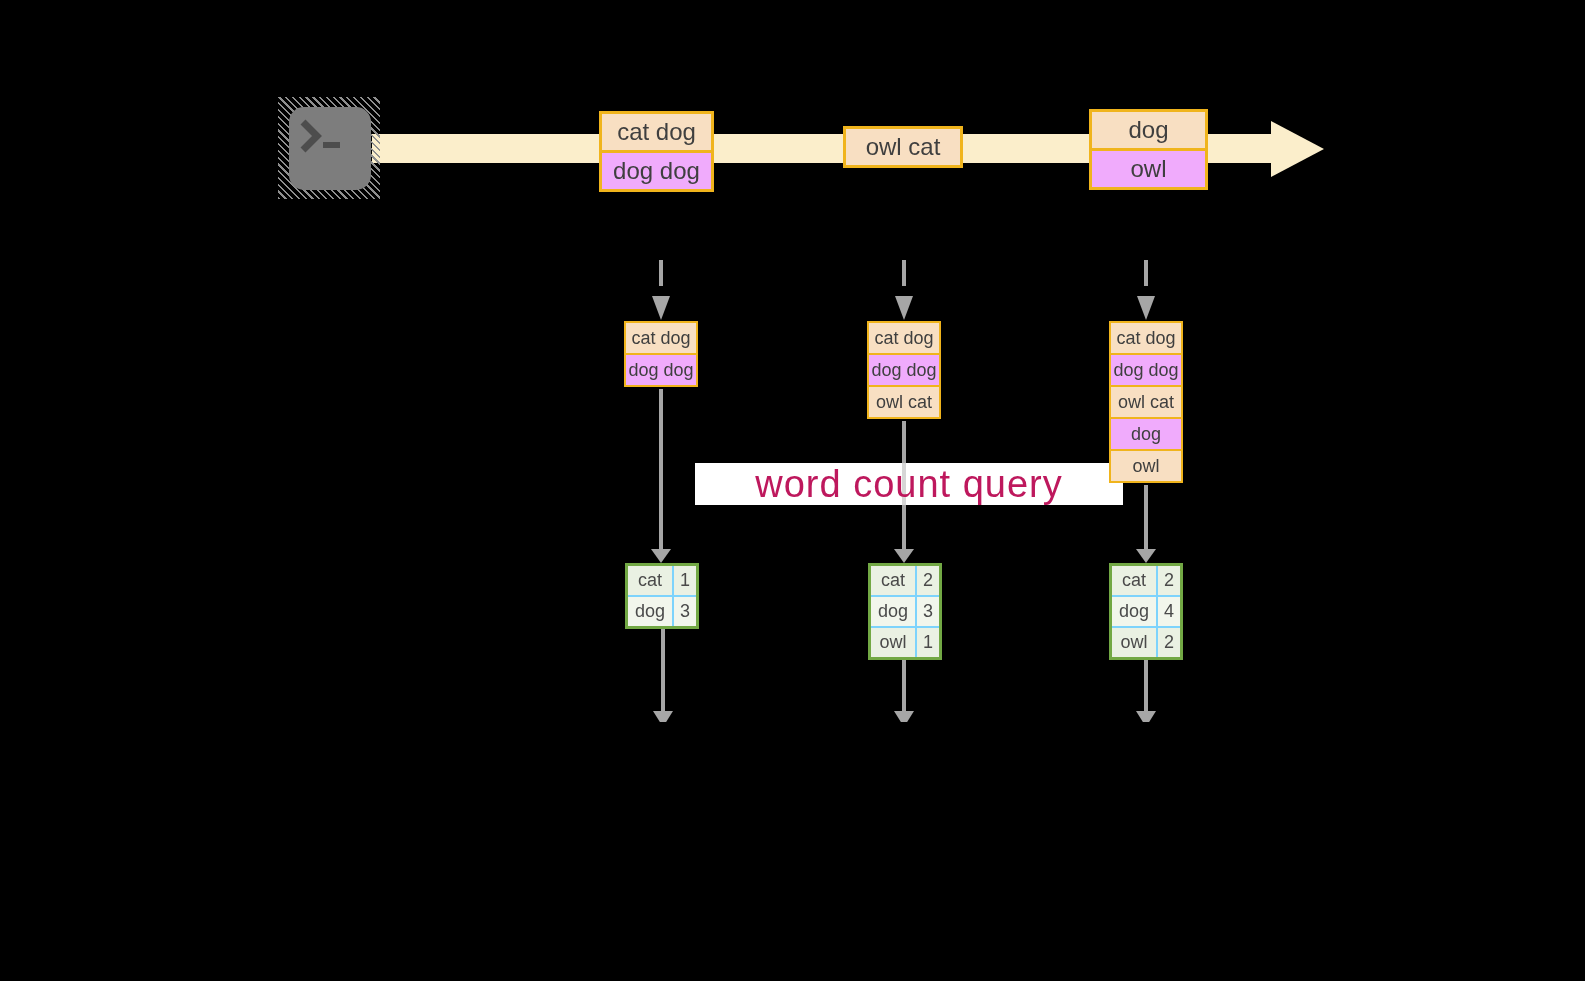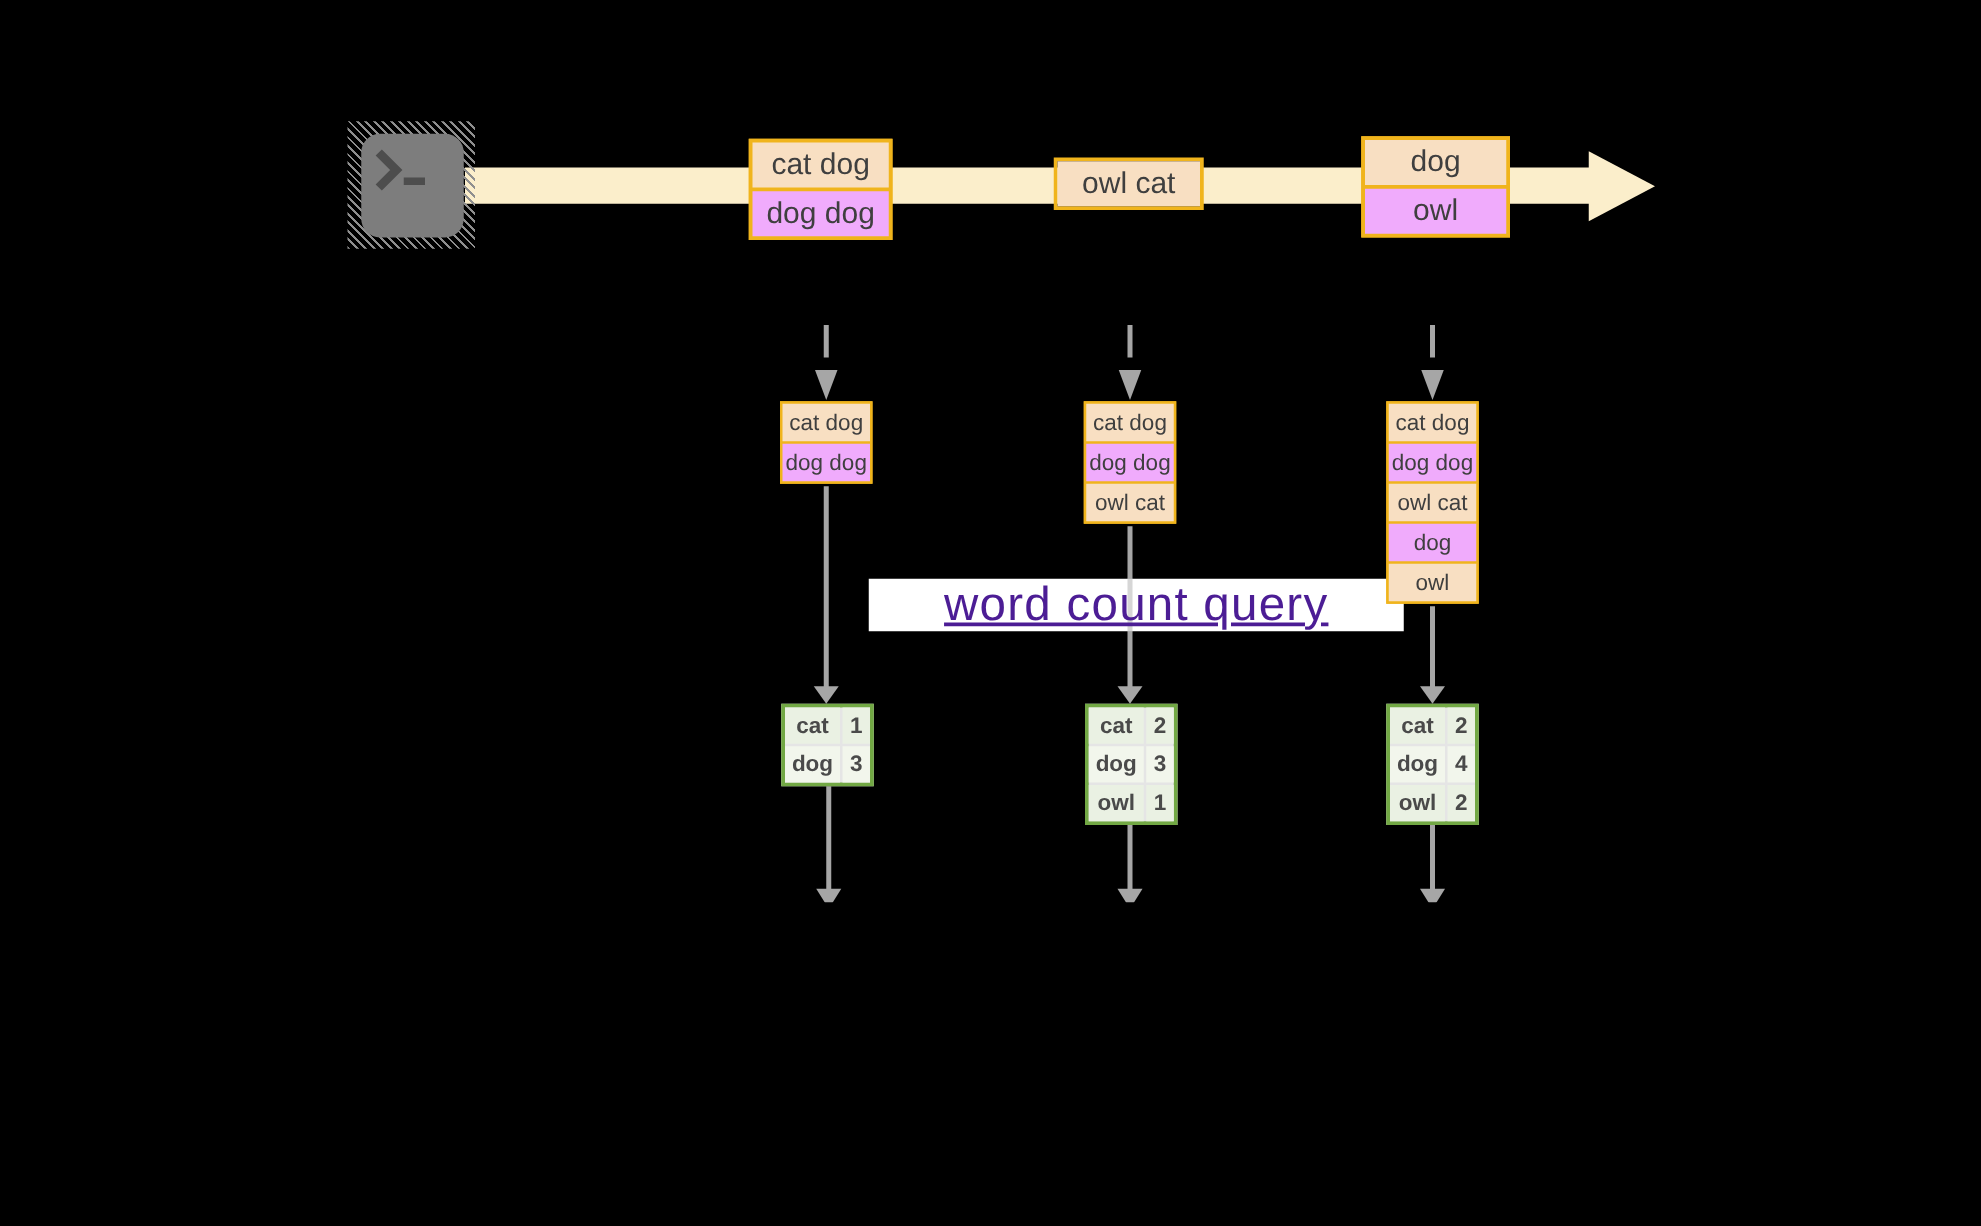--- a/index.html
+++ b/index.html
@@ -25,32 +25,32 @@
         background:#f0b41c;border:3px solid #f0b41c;box-sizing:border-box;}
   .ocell{display:flex;align-items:center;justify-content:center;color:#3f3f3f;}
   .batch .ocell{height:36px;font-size:24px;}
   .stack{gap:2px;border-width:2px;}
   .stack .ocell{height:30px;font-size:18px;}
   .peach{background:#f8dfc2;}
   .cream{background:#f0abfc;}
 
   
   .gtable{position:absolute;display:grid;grid-template-columns:44px 22px;gap:2px;
-          background:#e5e5e5;border:3px solid #72a844;box-sizing:content-box;font-weight:bold;}
+          background:#7dd3fc;border:3px solid #72a844;box-sizing:content-box;}
   .gcell{height:29px;display:flex;align-items:center;justify-content:center;
          font-size:18px;color:#4a4a4a;}
   .grow-a{background:#eaf1e3;}
   .grow-b{background:#f2f6ec;}
 
   
   .query-label{position:absolute;left:695px;top:463px;width:428px;height:42px;background:#ffffff;}
   .query-label .pass-line{position:absolute;left:207px;top:0;width:4px;height:42px;background:#d6d6d6;}
   .query-label span{position:relative;display:flex;width:100%;height:100%;
                     align-items:center;justify-content:center;
-                    font-size:38px;font-weight:300;letter-spacing:1px;color:#4c1d95;text-decoration:underline;}
+                    font-size:38px;font-weight:300;letter-spacing:1px;color:#be185d;}
 
   
   .overlay{position:absolute;left:0;top:0;pointer-events:none;}
 </style>
 </head>
 <body>
 
 <div class="stage">
 
   <div class="band"></div>

